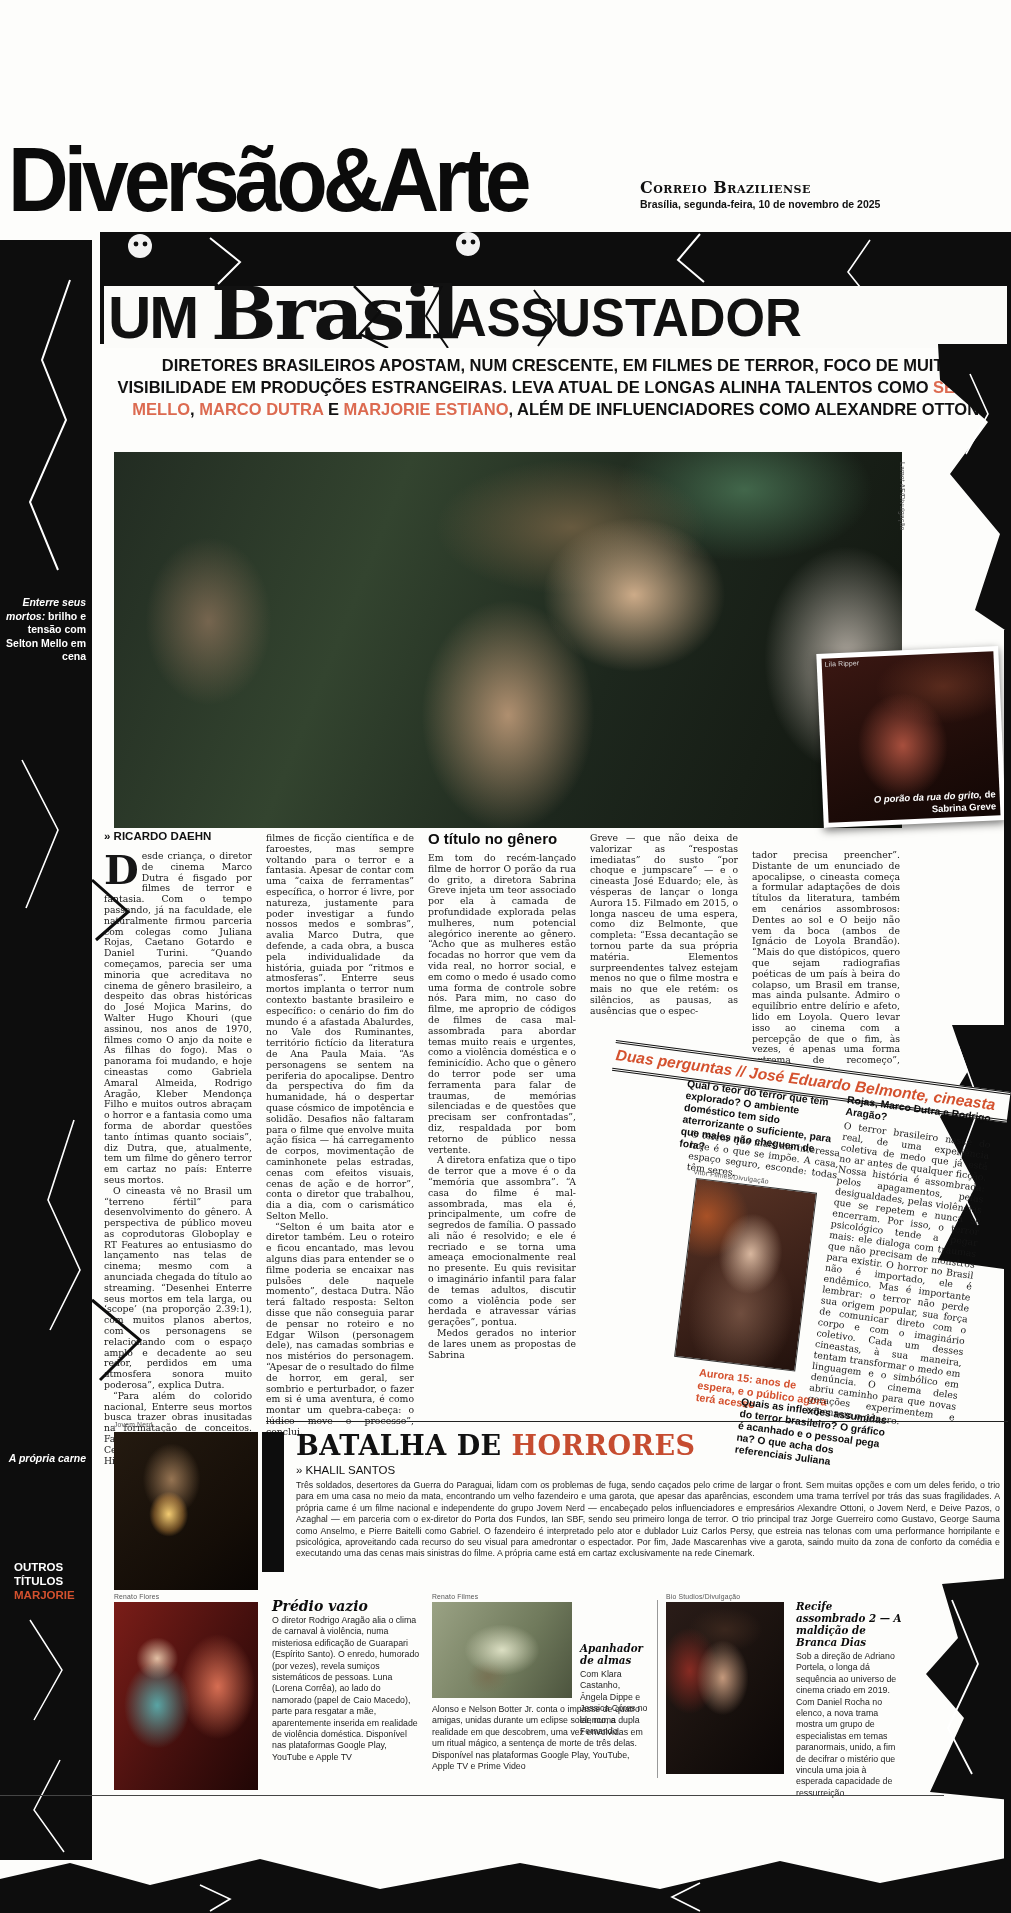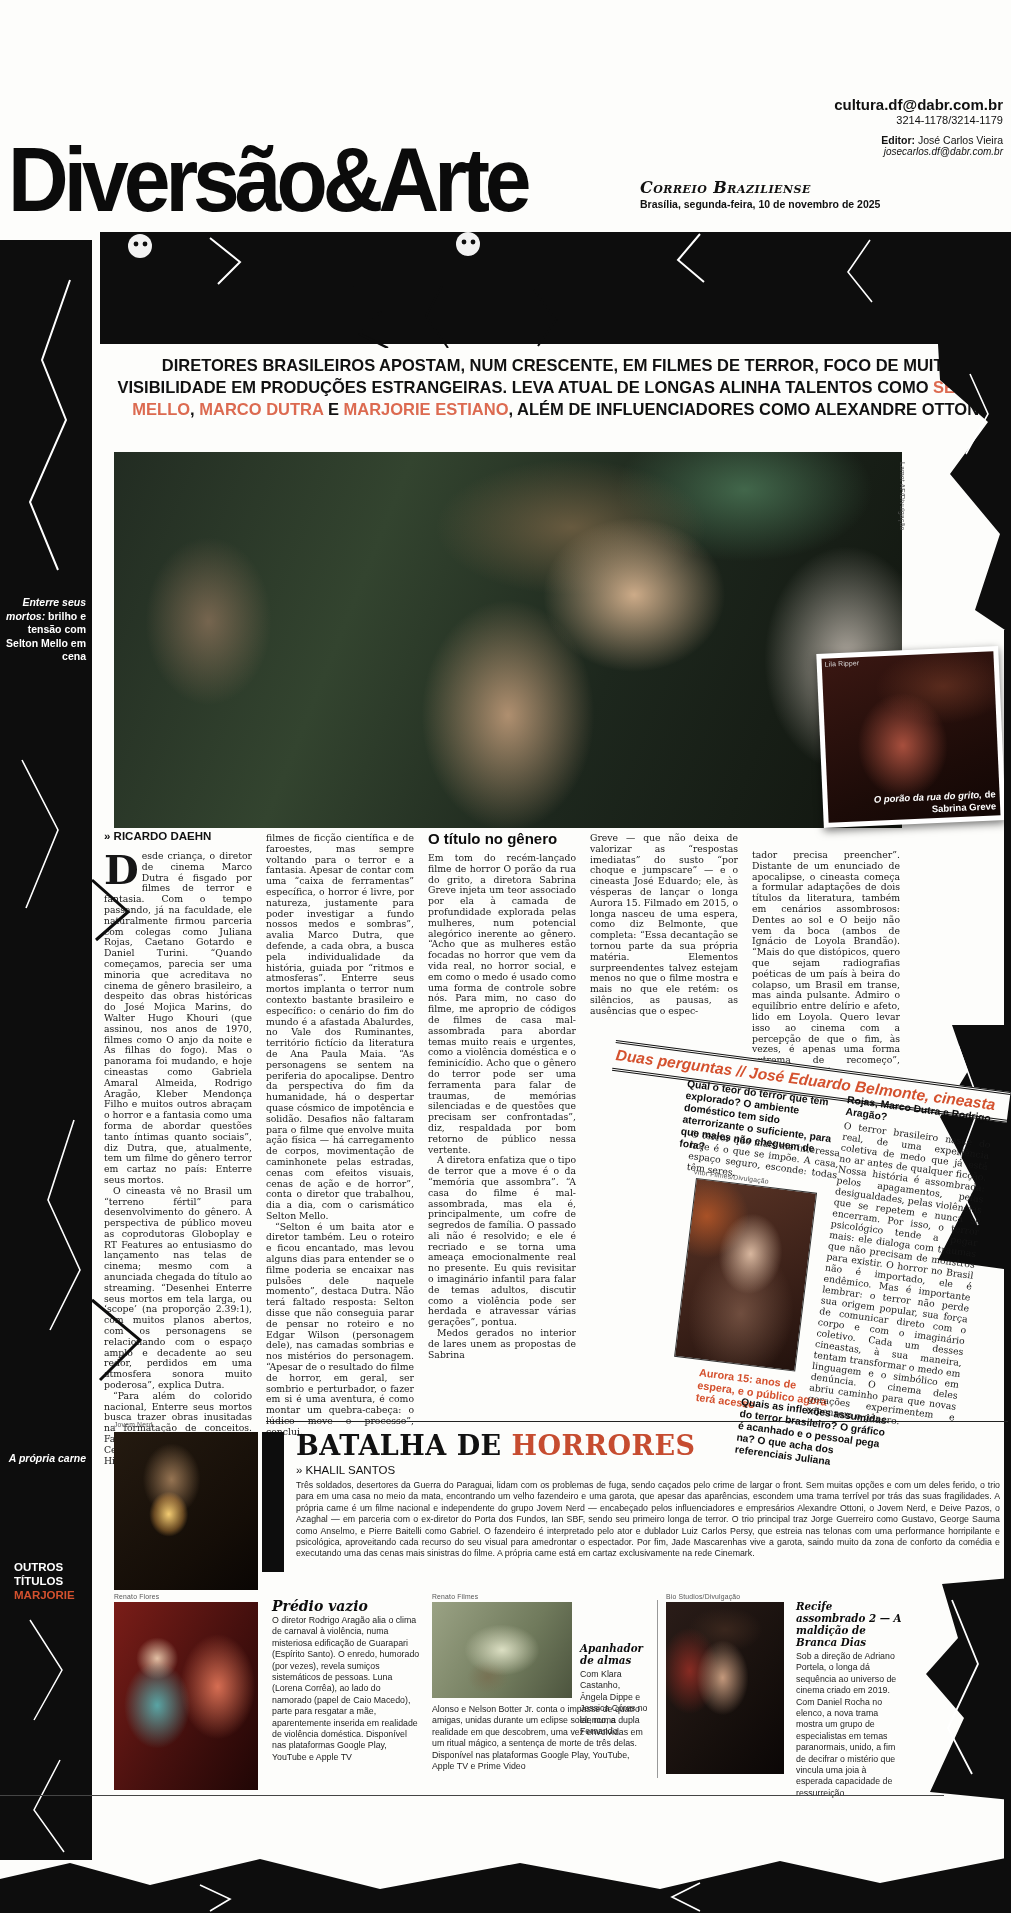--- a/index.html
+++ b/index.html
@@ -25,27 +25,21 @@
   .qa-a{font-family:"DejaVu Serif",serif;font-size:9.3px;line-height:11px;
         text-align:justify;color:#161616;}
   .tilt{transform:rotate(7.5deg);transform-origin:left top;}
   .label-white{color:#fff;font-weight:bold;font-size:10.5px;line-height:13.5px;text-align:right;}
 </style>
 </head>
 <body>
 
 <div class="page">
 
-  <div class="abs" style="right:8px;top:96px;text-align:right;">
-    <div style="font-weight:bold;font-size:15px;">cultura.df@dabr.com.br</div>
-    <div style="font-size:11px;margin-top:1px;">3214-1178/3214-1179</div>
-    <div style="font-size:10.5px;margin-top:8px;"><b>Editor:</b><span> José Carlos Vieira</span></div>
-    <div style="font-size:10px;font-style:italic;">josecarlos.df@dabr.com.br</div>
-  </div>
-  <div class="abs serif" style="left:640px;top:178px;font-variant:small-caps;font-weight:bold;font-size:16px;letter-spacing:.5px;font-style:italic;">Correio Braziliense</div>
+  <div class="abs serif" style="left:640px;top:178px;font-variant:small-caps;font-weight:bold;font-size:16px;letter-spacing:.5px;">Correio Braziliense</div>
   <div class="abs" style="left:640px;top:198px;font-size:10.5px;font-weight:bold;">Brasília, segunda-feira, 10 de novembro de 2025</div>
 
   <div class="abs" style="left:8px;top:128px;font-weight:900;font-size:84px;letter-spacing:-5px;transform:scaleY(1.08);transform-origin:left top;color:#0b0b0b;">Diversão&amp;Arte</div>
 
   <div class="abs" style="left:0;top:240px;width:92px;height:1620px;background:#0d0d0d;"></div>
   <svg class="abs" style="left:0;top:240px;" width="160" height="1620">
     <polyline points="70,40 42,120 66,180 30,262 58,330" fill="none" stroke="#fff" stroke-width="2"></polyline>
     <polyline points="22,520 58,590 26,668" fill="none" stroke="#fff" stroke-width="1.6"></polyline>
     <polyline points="92,640 128,672 96,700" fill="none" stroke="#0d0d0d" stroke-width="3"></polyline>
     <polyline points="74,880 48,960 80,1030 50,1090" fill="none" stroke="#fff" stroke-width="1.6"></polyline>
@@ -59,20 +53,25 @@
     <polyline points="110,6 140,30 118,52" fill="none" stroke="#fff" stroke-width="2"></polyline>
     <polyline points="600,2 578,28 604,50" fill="none" stroke="#fff" stroke-width="2"></polyline>
     <polyline points="770,8 748,40 772,70" fill="none" stroke="#fff" stroke-width="1.6"></polyline>
     <circle cx="40" cy="14" r="12" fill="#f2f2f2"></circle>
       <circle cx="36" cy="12" r="2.4" fill="#0d0d0d"></circle>
       <circle cx="45" cy="12" r="2.4" fill="#0d0d0d"></circle>
     <circle cx="368" cy="12" r="12" fill="#f2f2f2"></circle>
       <circle cx="364" cy="10" r="2.4" fill="#0d0d0d"></circle>
       <circle cx="373" cy="10" r="2.4" fill="#0d0d0d"></circle>
   </svg>
+  <div class="abs" style="left:104px;top:286px;width:903px;height:62px;background:#fbfbf9;display:flex;align-items:center;">
+    <span style="font-weight:900;font-size:60px;text-transform:uppercase;letter-spacing:-2px;margin-left:4px;">um</span>
+    <span class="serif" style="font-weight:bold;font-size:72px;letter-spacing:-2px;margin:-8px 10px 0 14px;transform:scaleX(1.08);transform-origin:left center;">Brasil</span>
+    <span style="font-weight:900;font-size:54px;letter-spacing:0px;transform:scaleX(.94);transform-origin:left center;">ASSUSTADOR</span>
+  </div>
   <svg class="abs" style="left:104px;top:286px;" width="903" height="62">
     <polyline points="250,0 276,26 256,48 284,62" fill="none" stroke="#0d0d0d" stroke-width="2.5"></polyline>
     <polyline points="338,0 322,30 344,62" fill="none" stroke="#0d0d0d" stroke-width="2"></polyline>
     <polyline points="430,4 452,34 434,60" fill="none" stroke="#0d0d0d" stroke-width="2"></polyline>
   </svg>
 
   <div class="abs" style="left:116px;top:354px;width:884px;text-align:center;font-weight:bold;font-size:16.5px;line-height:22px;">
     <span>DIRETORES BRASILEIROS APOSTAM, NUM CRESCENTE, EM FILMES DE TERROR, FOCO DE MUITA VISIBILIDADE EM PRODUÇÕES ESTRANGEIRAS. LEVA ATUAL DE LONGAS ALINHA TALENTOS COMO </span><span style="color:#dc6a50;">SELTON MELLO</span><span>, </span><span style="color:#dc6a50;">MARCO DUTRA</span><span> E </span><span style="color:#dc6a50;">MARJORIE ESTIANO</span><span>, ALÉM DE INFLUENCIADORES COMO ALEXANDRE OTTONI</span>
   </div>
 

